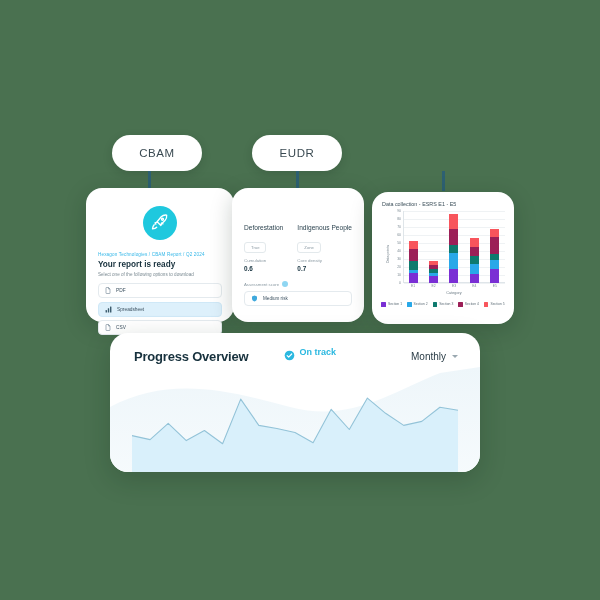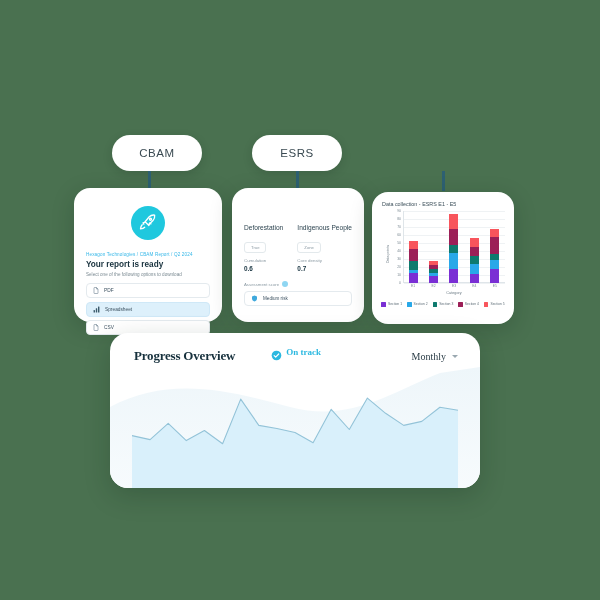--- a/index.html
+++ b/index.html
@@ -48,21 +48,21 @@
   
   .card {
     position: absolute;
     background: #ffffff;
     border-radius: 16px;
     box-shadow: 0 6px 22px rgba(15,35,25,0.22);
   }
 
   
   .card-cbam {
-    left: 74px; top: 188px;
+    left: 86px; top: 188px;
     width: 148px; height: 134px;
     padding: 12px 12px 10px 12px;
   }
   .rocket-wrap {
     display: flex; justify-content: center;
     margin-top: 6px; margin-bottom: 12px;
   }
   .rocket-circle {
     width: 34px; height: 34px; border-radius: 50%;
     background: #1fc8de;
@@ -230,26 +230,25 @@
     gap: 5px; margin-top: 5px;
   }
   .legend-item { display: flex; align-items: center; gap: 2px; }
   .legend-swatch { width: 4.5px; height: 4.5px; border-radius: 0.5px; }
   .legend-text { font-size: 3.4px; color: #61707a; white-space: nowrap; }
 
   
   .panel {
     position: absolute;
     left: 110px; top: 333px;
-    width: 370px; height: 155px;
+    width: 370px; height: 139px;
     background: #ffffff;
     border-radius: 18px;
     box-shadow: 0 8px 26px rgba(15,35,25,0.22);
     overflow: hidden;
-    font-family: Liberation Serif, serif;
   }
   .panel-head {
     display: flex; align-items: center;
     padding: 14px 22px 0 24px;
     position: relative;
     z-index: 3;
   }
   .panel-title {
     font-size: 13px;
     font-weight: bold;
@@ -281,21 +280,21 @@
   .panel-chart svg { display: block; width: 370px; height: 121px; }
 </style>
 </head>
 <body>
 
 <div class="pill-row">
   <div class="pill pill-cbam">
     <span>CBAM</span>
   </div>
   <div class="pill pill-eudr">
-    <span>ESRS</span>
+    <span>EUDR</span>
   </div>
 </div>
 <div class="connector conn-1"></div>
 <div class="connector conn-2"></div>
 <div class="connector conn-3"></div>
 
 <div class="card card-cbam">
   <div class="rocket-wrap">
     <div class="rocket-circle">
       <svg width="20" height="20" viewBox="0 0 24 24" fill="none" stroke="#ffffff" stroke-width="1.6" stroke-linecap="round" stroke-linejoin="round">

